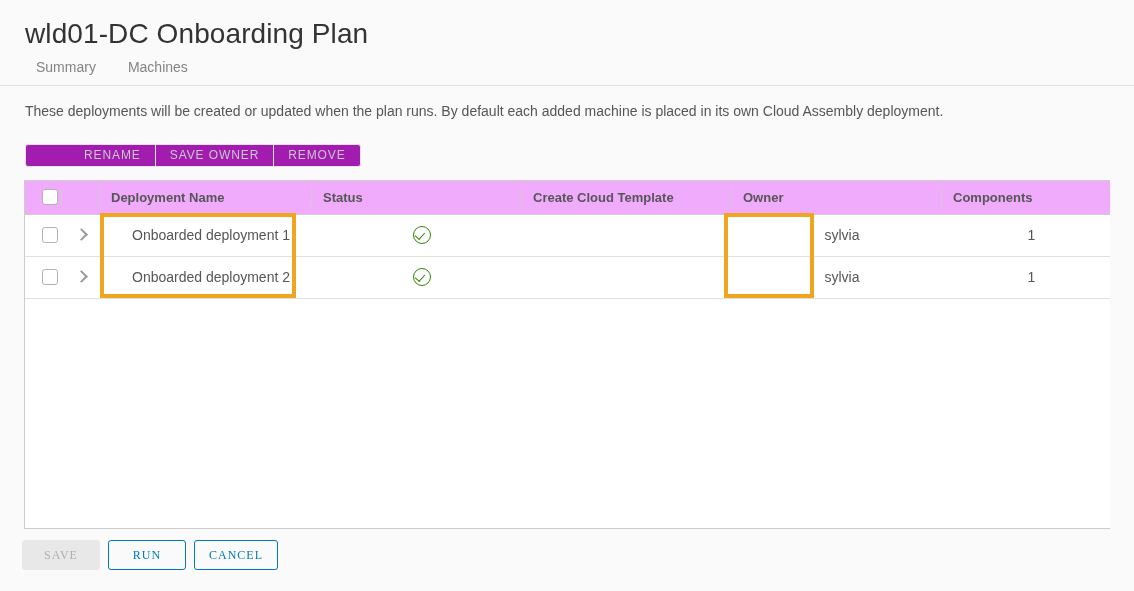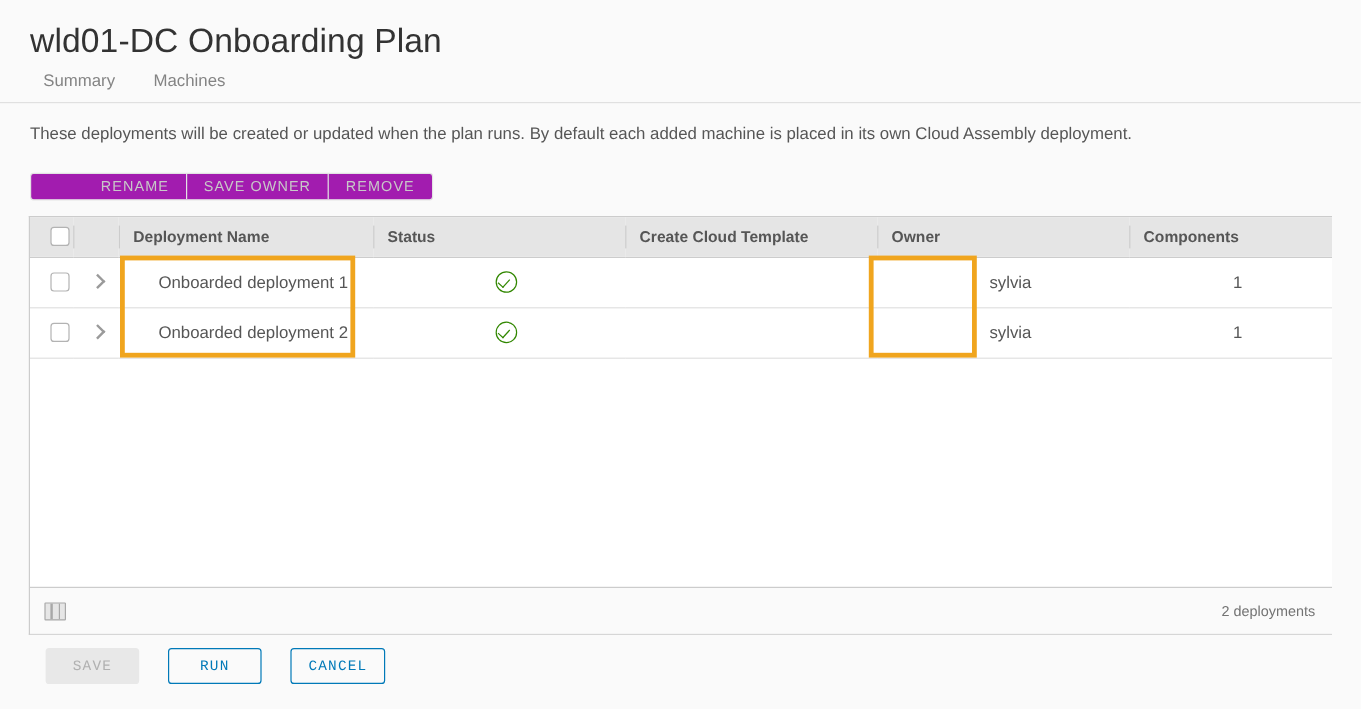--- a/index.html
+++ b/index.html
@@ -94,21 +94,21 @@
     height: 349px;
     position: relative;
     box-sizing: border-box;
   }
   .grid-table {
     width: 100%;
     border-collapse: collapse;
     table-layout: fixed;
   }
   .grid-table th {
-    background: #e5e5e5;
+    background: #f0abfc;
     font-size: 13px;
     font-weight: 600;
     color: #565656;
     text-align: left;
     height: 33px;
     padding: 0 0 0 12px;
     border-bottom: 1px solid #cccccc;
     position: relative;
     vertical-align: middle;
     box-sizing: border-box;
@@ -254,31 +254,30 @@
   }
 
   
   .actions {
     display: flex;
     align-items: center;
     gap: 8px;
     padding: 11px 0 0 22px;
   }
   .btn {
-    font-family: Liberation Mono, monospace;
+    font-family: Liberation Serif, serif;
     font-size: 12px;
     letter-spacing: 1px;
     height: 30px;
     min-width: 78px;
     padding: 0 14px;
     border-radius: 3px;
     cursor: pointer;
     box-sizing: border-box;
     white-space: nowrap;
-    margin-left: 16px;
   }
   .btn-disabled {
     background: #e8e8e8;
     border: 1px solid #e8e8e8;
     color: #b0b0b0;
     cursor: default;
   }
   .btn-outline {
     background: transparent;
     border: 1px solid #0079b8;
@@ -348,24 +347,20 @@
         <td></td>
         <td>sylvia</td>
         <td>1</td>
       </tr>
     </tbody>
   </table>
 
   <div class="annot" id="annot-name"></div>
   <div class="annot" id="annot-owner"></div>
 
-  <div class="grid-footer">
-    <span class="col-picker"></span>
-    <span class="footer-count">2 deployments</span>
-  </div>
 </div>
 
 <div class="actions">
   <button class="btn btn-disabled">SAVE</button>
   <button class="btn btn-outline">RUN</button>
   <button class="btn btn-outline">CANCEL</button>
 </div>
 
 
 

